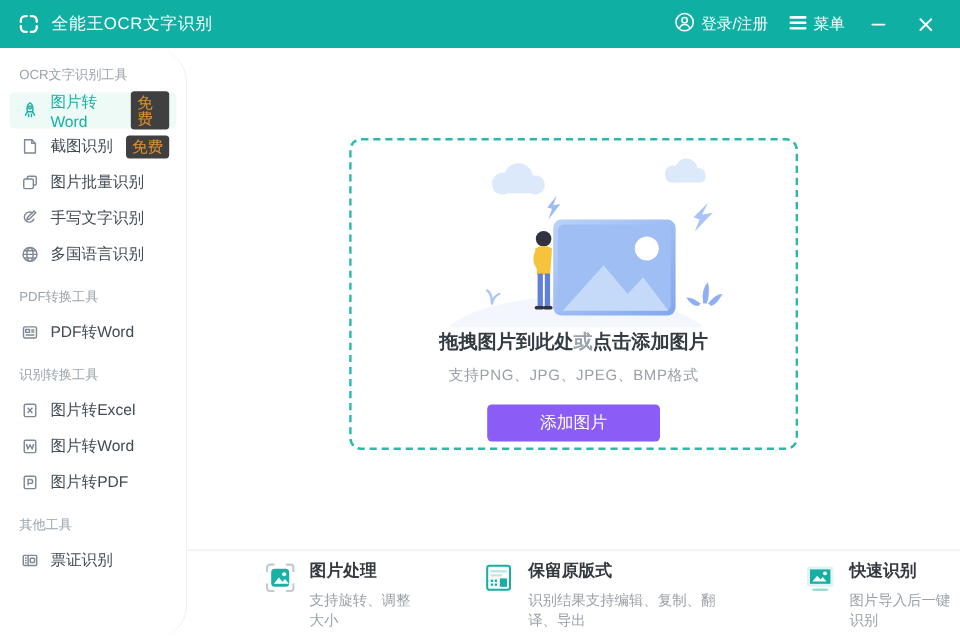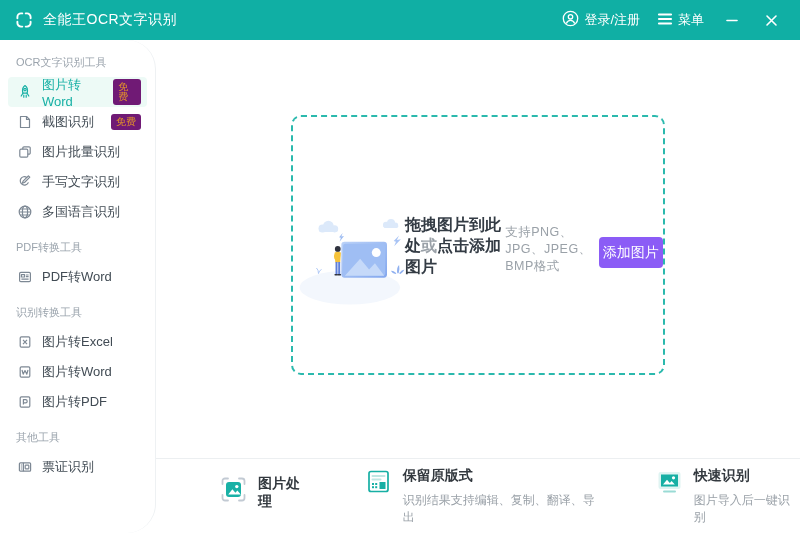--- a/index.html
+++ b/index.html
@@ -23,28 +23,28 @@
 
   
   .sidebar { width:156px; border-right:1px solid #EEF1F3; padding:6px 8px 0; flex-shrink:0;border-radius:29px; }
   .group-header { font-size:11px; color:#9BA4AD; margin:13px 8px 7px; }
   .group-header.first { margin-top:9px; }
   .side-item { height:30px; display:flex; align-items:center; gap:9px; padding:0 6px 0 9px;
                border-radius:4px; font-size:13px; color:#414B54; cursor:pointer; }
   .side-item .icn { display:flex; color:#7D8894; }
   .side-item.active { background:#EDFAF6; color:#17B0A5; }
   .side-item.active .icn { color:#17B0A5; }
-  .badge { margin-left:auto; background:#701a75; color:#E1912C; font-size:10px;
+  .badge { margin-left:auto; background:#404040; color:#E1912C; font-size:13px;
            line-height:1; padding:3px 5px; border-radius:3px; }
 
   
   .main { flex:1; position:relative; background:#fff; }
   .dropzone { position:absolute; left:50%; transform:translateX(-50%); top:75px;
               width:374px; height:260px; border:2px dashed #2BB9AD; border-radius:10px;
-              display:flex; align-items:center; cursor:pointer; }
+              display:flex; flex-direction:column; align-items:center; cursor:pointer; }
   .dz-illu { margin-top:8px; }
   .dz-title { margin-top:2px; font-size:16px; font-weight:bold; color:#333B44; }
   .dz-title .or { color:#9AA1A8; }
   .dz-sub { margin-top:9px; font-size:12.5px; color:#9AA1A8; letter-spacing:.5px; }
   .dz-btn { margin-top:15px; width:144px; height:31px; background:#8b5cf6; color:#fff;
             border:none; border-radius:4px; font-size:14px; cursor:pointer; }
 
   
   .features { position:absolute; left:0; right:0; bottom:0; height:75px;
               border-top:1px solid #ECEFF1; display:flex; align-items:center;
@@ -290,20 +290,21 @@
               <g stroke="#C2CAD3" stroke-width="1.8" fill="none" stroke-linecap="round">
                 <path d="M2.5 8 V5 a2.5 2.5 0 0 1 2.5-2.5 h3 M19 2.5 h3 A2.5 2.5 0 0 1 24.5 5 v3 M24.5 19 v3 a2.5 2.5 0 0 1 -2.5 2.5 h-3 M8 24.5 H5 A2.5 2.5 0 0 1 2.5 22 v-3"></path>
               </g>
               <rect x="6" y="6" width="15" height="15" rx="3" fill="#19B1A6"></rect>
               <circle cx="16.8" cy="10.6" r="1.7" fill="#fff"></circle>
               <path d="M8.2 18.5 l4.2-5.2 3 3.4 2-2.2 3.4 4 z" fill="#fff"></path>
             </svg>
           </span>
           <div>
             <div class="f-title">图片处理</div>
+            <div class="f-desc">支持旋转、调整大小</div>
           </div>
         </div>
 
         <div class="feature">
           <span class="f-icn">
             <svg width="27" height="27" viewBox="0 0 27 27" fill="none">
               <rect x="4" y="3.5" width="19" height="20" rx="2" stroke="#17AFA4" stroke-width="1.7"></rect>
               <path d="M7.5 8 h12 M7.5 11.5 h8" stroke="#BFE7E3" stroke-width="2" stroke-linecap="round"></path>
               <g fill="#17AFA4">
                 <rect x="7" y="15" width="2" height="2"></rect>

